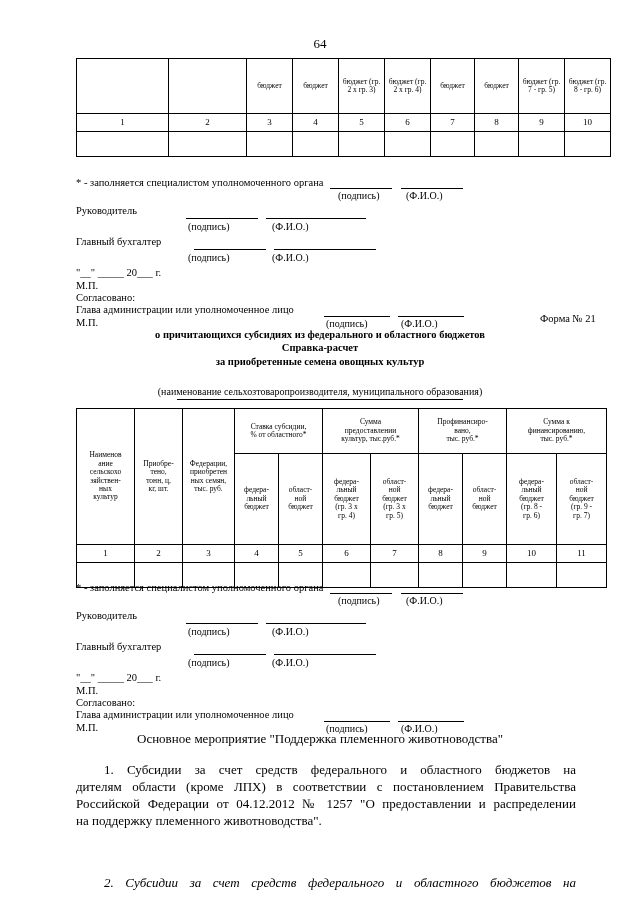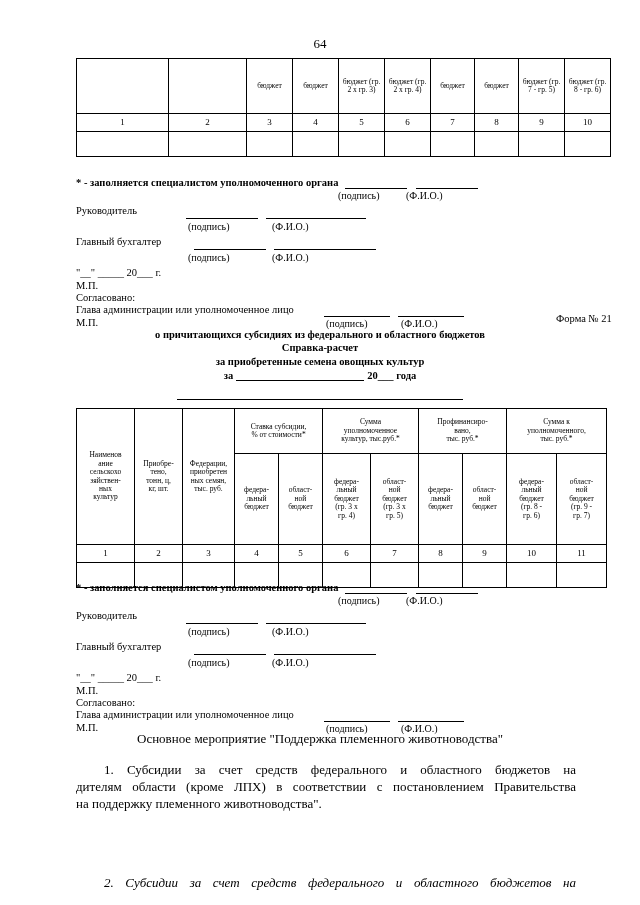--- a/index.html
+++ b/index.html
@@ -60,21 +60,20 @@
   
   .sigblock {
     position: absolute;
     font-size: 10.5px;
     line-height: 1.0;
     width: 540px;
   }
   .sig-note {
     position: relative;
     white-space: nowrap;
-    font-weight: bold;
   }
   .ln {
     display: inline-block;
     border-bottom: 1px solid #000;
     vertical-align: bottom;
   }
   .cap {
     font-size: 10px;
   }
   .row { position: relative; height: 14px; text-decoration: underline; }
@@ -240,35 +239,33 @@
       <span class="ln" style="position:absolute; left:248px; top:11px; width:66px;"></span>
       <span class="ln" style="position:absolute; left:322px; top:11px; width:66px;"></span>
     </div>
     <div class="row" style="height:14px;">
       <span style="position:absolute; left:0; top:0;">М.П.</span>
       <span class="cap" style="position:absolute; left:250px; top:1px;">(подпись)</span>
       <span class="cap" style="position:absolute; left:325px; top:1px;">(Ф.И.О.)</span>
     </div>
   </div>
 
-  <div class="form-no" style="left:556px; top:313px;">Форма № 21</div>
+  <div class="form-no" style="left:540px; top:313px;">Форма № 21</div>
 
   <div class="title-block" style="top:328px;">
     <span class="t-line">о причитающихся субсидиях из федерального и областного бюджетов</span>
     <span class="t-line">Справка-расчет</span>
     <span class="t-line">за приобретенные семена овощных культур</span>
   </div>
 
-  <div style="position:absolute; top:370px; left:0; width:640px; text-align:center; font-size:10.5px; font-weight:bold;">
-    <span>за</span><span class="ln" style="width:128px; margin:0 3px;"></span><span>20___ года</span>
-  </div>
 
   <div style="position:absolute; top:382px; left:0; width:640px; text-align:center;">
     <span class="ln" style="width:286px;"></span>
   </div>
+  <div class="subcap" style="top:386px;">(наименование сельхозтоваропроизводителя, муниципального образования)</div>
 
   <table id="table2" class="doc-table">
     <colgroup>
       <col style="width:58px">
         <col style="width:48px">
         <col style="width:52px">
       <col style="width:44px">
         <col style="width:44px">
       <col style="width:48px">
         <col style="width:48px">
@@ -295,35 +292,35 @@
         <span style="display:block">кг, шт.</span>
       </td>
       <td class="tall" rowspan="2">
         <span style="display:block">Федерации,</span>
         <span style="display:block">приобретен</span>
         <span style="display:block">ных семян,</span>
         <span style="display:block">тыс. руб.</span>
       </td>
       <td class="g1" colspan="2">
         <span style="display:block">Ставка субсидии,</span>
-        <span style="display:block">% от стоимости*</span>
+        <span style="display:block">% от областного*</span>
       </td>
       <td class="g1" colspan="2">
         <span style="display:block">Сумма</span>
-        <span style="display:block">уполномоченное</span>
+        <span style="display:block">предоставлении</span>
         <span style="display:block">культур, тыс.руб.*</span>
       </td>
       <td class="g1" colspan="2">
         <span style="display:block">Профинансиро-</span>
         <span style="display:block">вано,</span>
         <span style="display:block">тыс. руб.*</span>
       </td>
       <td class="g1" colspan="2">
         <span style="display:block">Сумма к</span>
-        <span style="display:block">уполномоченного,</span>
+        <span style="display:block">финансированию,</span>
         <span style="display:block">тыс. руб.*</span>
       </td>
     </tr>
 
     <tr>
       <td class="g2">
         <span style="display:block">федера-</span>
         <span style="display:block">льный</span>
         <span style="display:block">бюджет</span>
       </td>
@@ -453,20 +450,21 @@
       <span class="cap" style="position:absolute; left:250px; top:1px;">(подпись)</span>
       <span class="cap" style="position:absolute; left:325px; top:1px;">(Ф.И.О.)</span>
     </div>
   </div>
 
   <div class="section-title" style="top:731px;">Основное мероприятие "Поддержка племенного животноводства"</div>
 
   <div class="para" style="top:762px;">
     <span class="just-line" style="text-indent:28px;">1. Субсидии за счет средств федерального и областного бюджетов на</span>
     <span class="just-line">дителям области (кроме ЛПХ) в соответствии с постановлением Правительства</span>
+    <span class="just-line">Российской Федерации от 04.12.2012 № 1257 "О предоставлении и распределении</span>
     <span class="last-line">на поддержку племенного животноводства".</span>
   </div>
 
   <div class="para" style="top:875px;font-style:italic;">
     <span class="just-line" style="text-indent:28px;">2. Субсидии за счет средств федерального и областного бюджетов на</span>
   </div>
 
 </div>
 
 </body></html>

